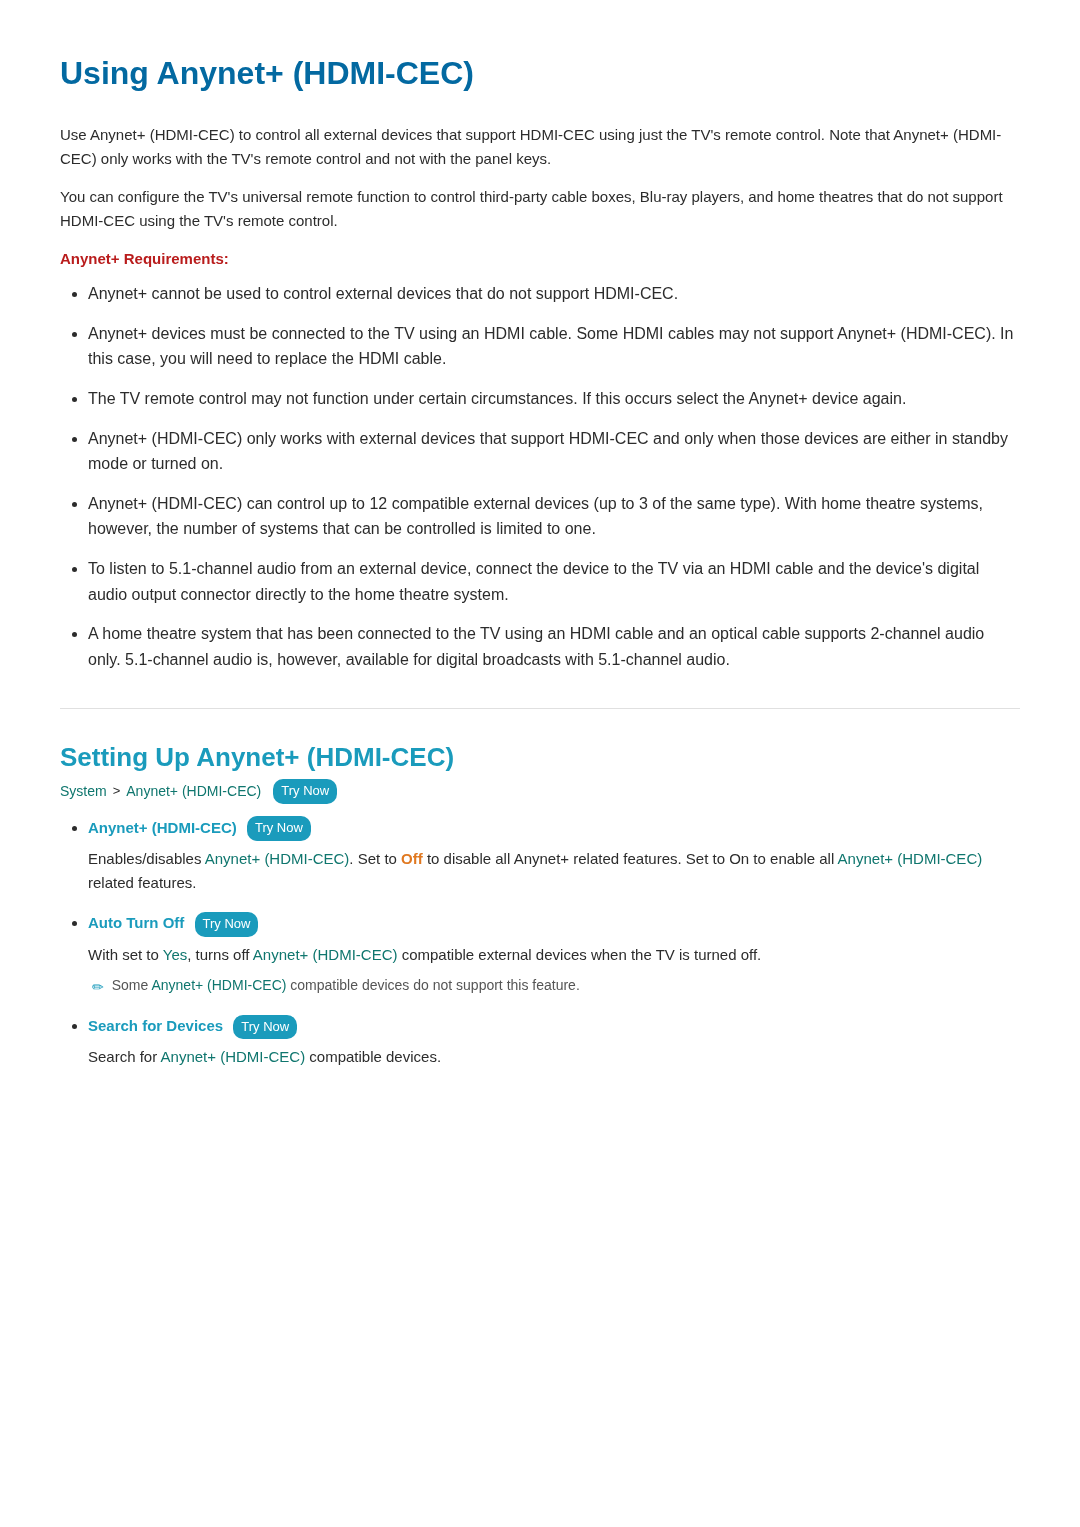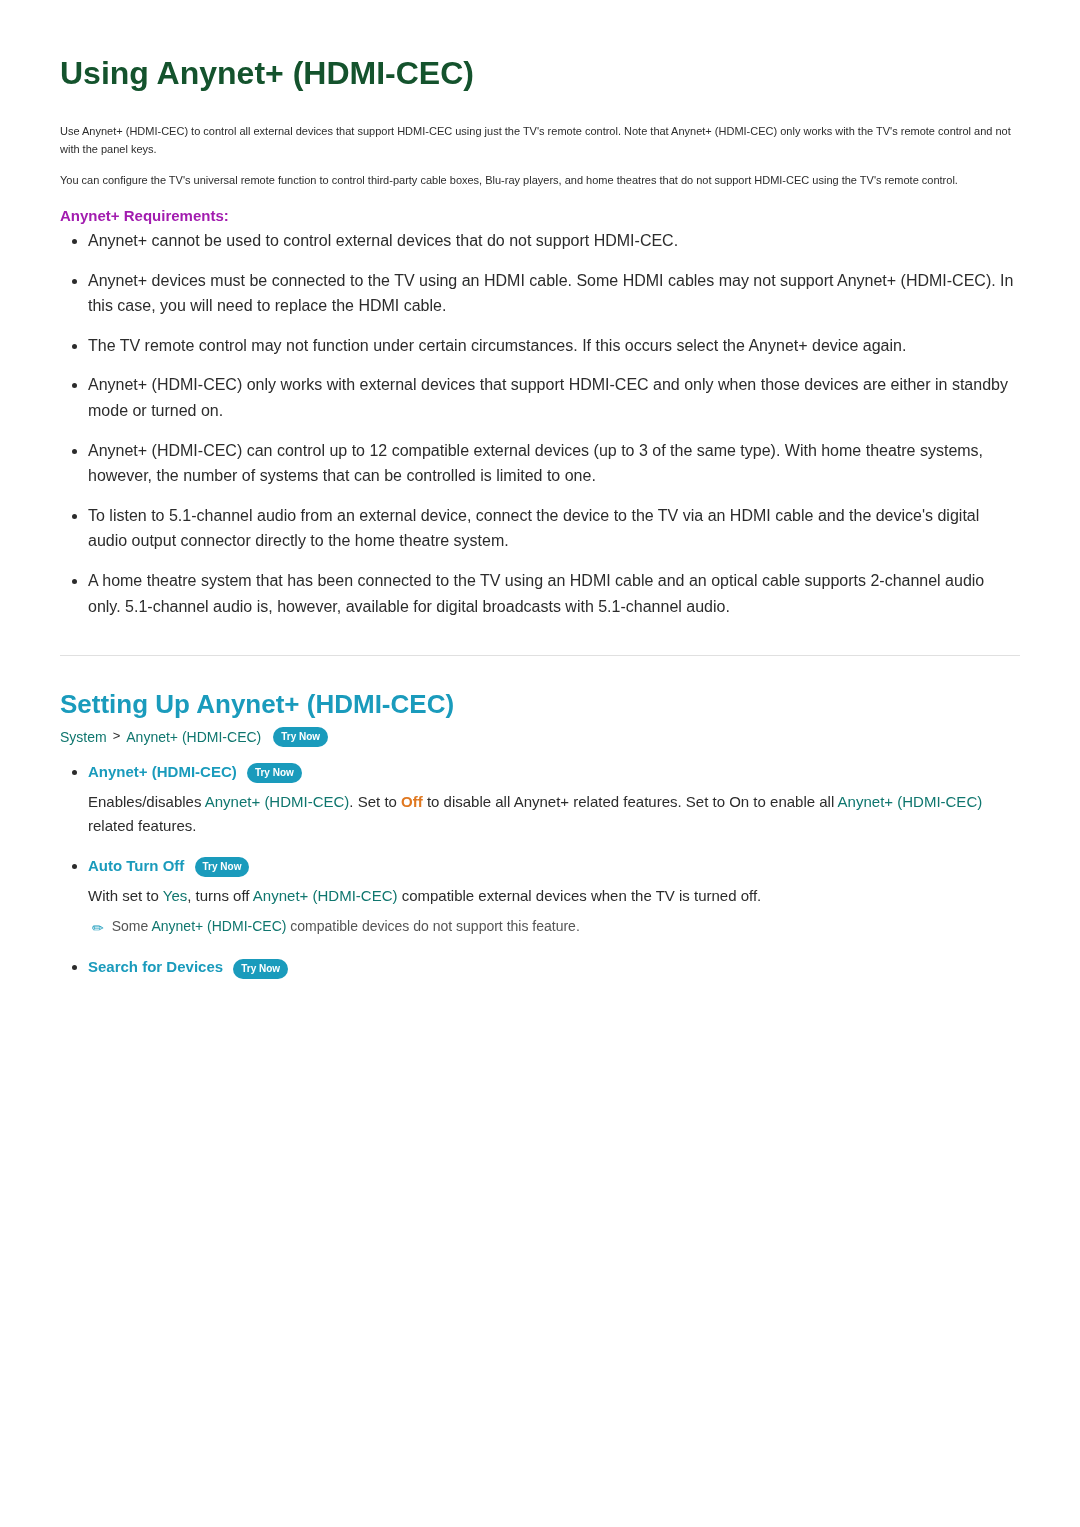--- a/index.html
+++ b/index.html
@@ -14,34 +14,35 @@
       color: #2c2c2c;
       background: #ffffff;
       padding: 48px 60px 80px 60px;
       max-width: 1080px;
       line-height: 1.6;
     }
 
     .main-title {
       font-size: 32px;
       font-weight: 700;
-      color: #14532d;
+      color: #0369a1;
       margin-bottom: 24px;
     }
 
     .intro-para {
       margin-bottom: 14px;
-      font-size: 11px;
+      font-size: 15px;
       color: #2c2c2c;
     }
 
     .requirements-heading {
       font-weight: 700;
       font-size: 15px;
-      color: #a21caf;
+      color: #b91c1c;
+      margin-bottom: 10px;
       margin-top: 6px;
     }
 
     .bullet-list {
       list-style: disc;
       padding-left: 28px;
       margin-bottom: 10px;
     }
 
     .bullet-list li {
@@ -74,22 +75,22 @@
 
     .breadcrumb-sep {
       color: #2c2c2c;
       font-size: 13px;
     }
 
     .try-now-badge {
       display: inline-block;
       background: #1a9bbc;
       color: #ffffff;
-      font-size: 10px;
-      font-weight: 700;
+      font-size: 13px;
+      font-weight: 400;
       padding: 2px 8px;
       border-radius: 10px;
       margin-left: 6px;
       vertical-align: middle;
       white-space: nowrap;
     }
 
     .link-blue {
       color: #0f766e;
     }
@@ -196,15 +197,18 @@
     </div>
     <div class="note-line">
       <span class="note-icon">✏</span>
       <span class="note-text">Some <span class="link-blue">Anynet+ (HDMI-CEC)</span> compatible devices do not support this feature.</span>
     </div>
   </li>
 
   <li>
     <span class="setting-item-title">Search for Devices</span>
     <span class="try-now-badge">Try Now</span>
+    <div class="setting-desc">
+      <span>Search for </span><span class="link-blue">Anynet+ (HDMI-CEC)</span><span> compatible devices.</span>
+    </div>
   </li>
 
 </ul>
 
 </body></html>

